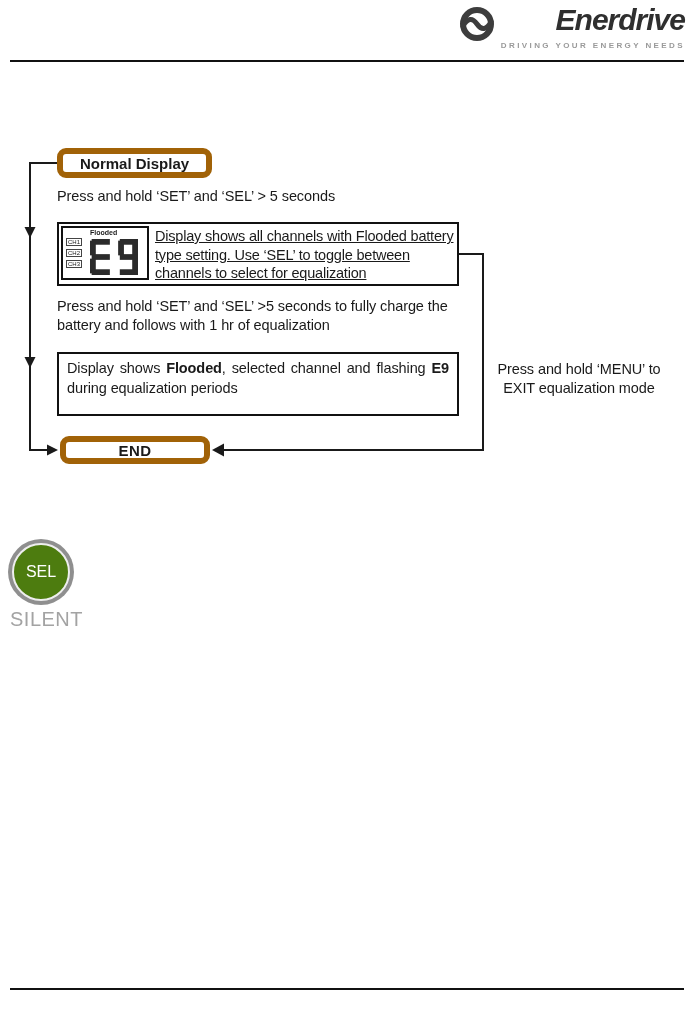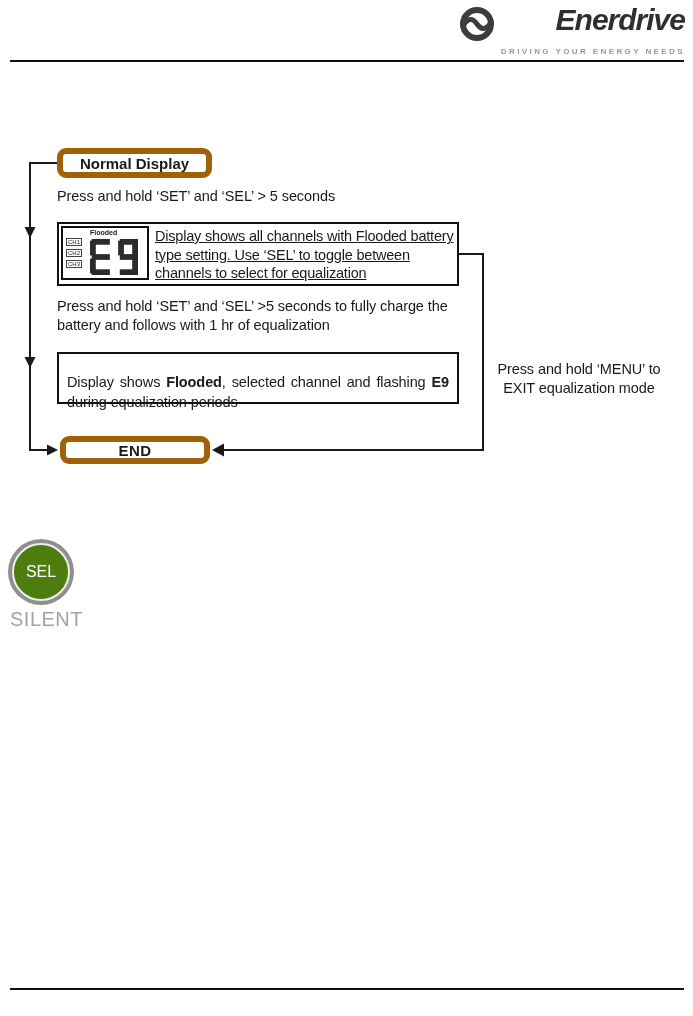--- a/index.html
+++ b/index.html
@@ -4,42 +4,42 @@
 <style>
   html,body{margin:0;padding:0;background:#fff;}
   body{font-family:"Liberation Sans",sans-serif;color:#1a1a1a;}
   .page{position:relative;width:693px;height:1016px;margin:0 auto;background:#fff;overflow:hidden;}
 
   
   .logo{position:absolute;top:5px;right:8px;display:flex;align-items:flex-start;gap:5px;z-index:2;}
   .logo-icon{width:38px;height:38px;}
   .logo-text{display:flex;flex-direction:column;align-items:flex-end;}
   .brand{font-size:30px;font-weight:bold;font-style:italic;letter-spacing:-1px;color:#2f2f2f;line-height:1;}
-  .tagline{font-size:8px;font-weight:bold;letter-spacing:2.4px;color:#9a9a9a;margin-top:12px;white-space:nowrap;}
+  .tagline{font-size:8px;font-weight:bold;letter-spacing:2.4px;color:#9a9a9a;margin-top:6px;white-space:nowrap;}
 
   .rule{position:absolute;left:10px;right:9px;border-top:2px solid #111;z-index:1;}
   .rule-top{top:60px;}
   .rule-bottom{top:988px;}
 
   
   .connectors{position:absolute;left:0;top:0;z-index:0;}
 
   
   .node{position:absolute;border:6px solid #a16207;border-radius:9px;background:#fff;display:flex;align-items:center;justify-content:center;font-size:15px;font-weight:bold;z-index:1;box-sizing:border-box;}
   #start-node{left:57px;top:148px;width:155px;height:30px;}
   #end-node{left:60px;top:436px;width:150px;height:28px;letter-spacing:.5px;}
 
   .instr{position:absolute;z-index:1;font-size:14.5px;line-height:1.32;letter-spacing:-0.1px;}
   #instr1{left:57px;top:187px;}
   #instr2{left:57px;top:297px;width:402px;}
   #side-note{left:492px;top:324px;width:174px;text-align:center;margin-top:36px;}
 
   .stepbox{position:absolute;left:57px;width:402px;border:2px solid #111;background:#fff;z-index:1;box-sizing:border-box;}
   #box1{top:222px;height:64px;display:flex;gap:6px;padding:2px;text-decoration:underline;}
-  #box2{top:352px;height:52px;padding:19px 8px;font-size:14.5px;line-height:1.35;letter-spacing:-0.1px;text-align:justify;}
+  #box2{top:352px;height:64px;padding:5px 8px;font-size:14.5px;line-height:1.35;letter-spacing:-0.1px;text-align:justify;}
   #box1-text{flex:1;font-size:14.5px;line-height:1.28;letter-spacing:-0.2px;padding-top:1px;}
 
   
   .lcd{position:relative;width:88px;height:54px;border:2px solid #111;box-sizing:border-box;flex:0 0 auto;background:#fff;}
   .lcd-type{position:absolute;top:1px;left:27px;font-size:7px;font-weight:bold;}
   .lcd-ch{position:absolute;left:3px;top:10px;display:flex;flex-direction:column;gap:3px;}
   .lcd-ch span{font-size:6px;line-height:6px;border:1px solid #444;padding:0 1px;color:#222;}
   .seg{position:absolute;left:27px;top:11px;}
 
   

